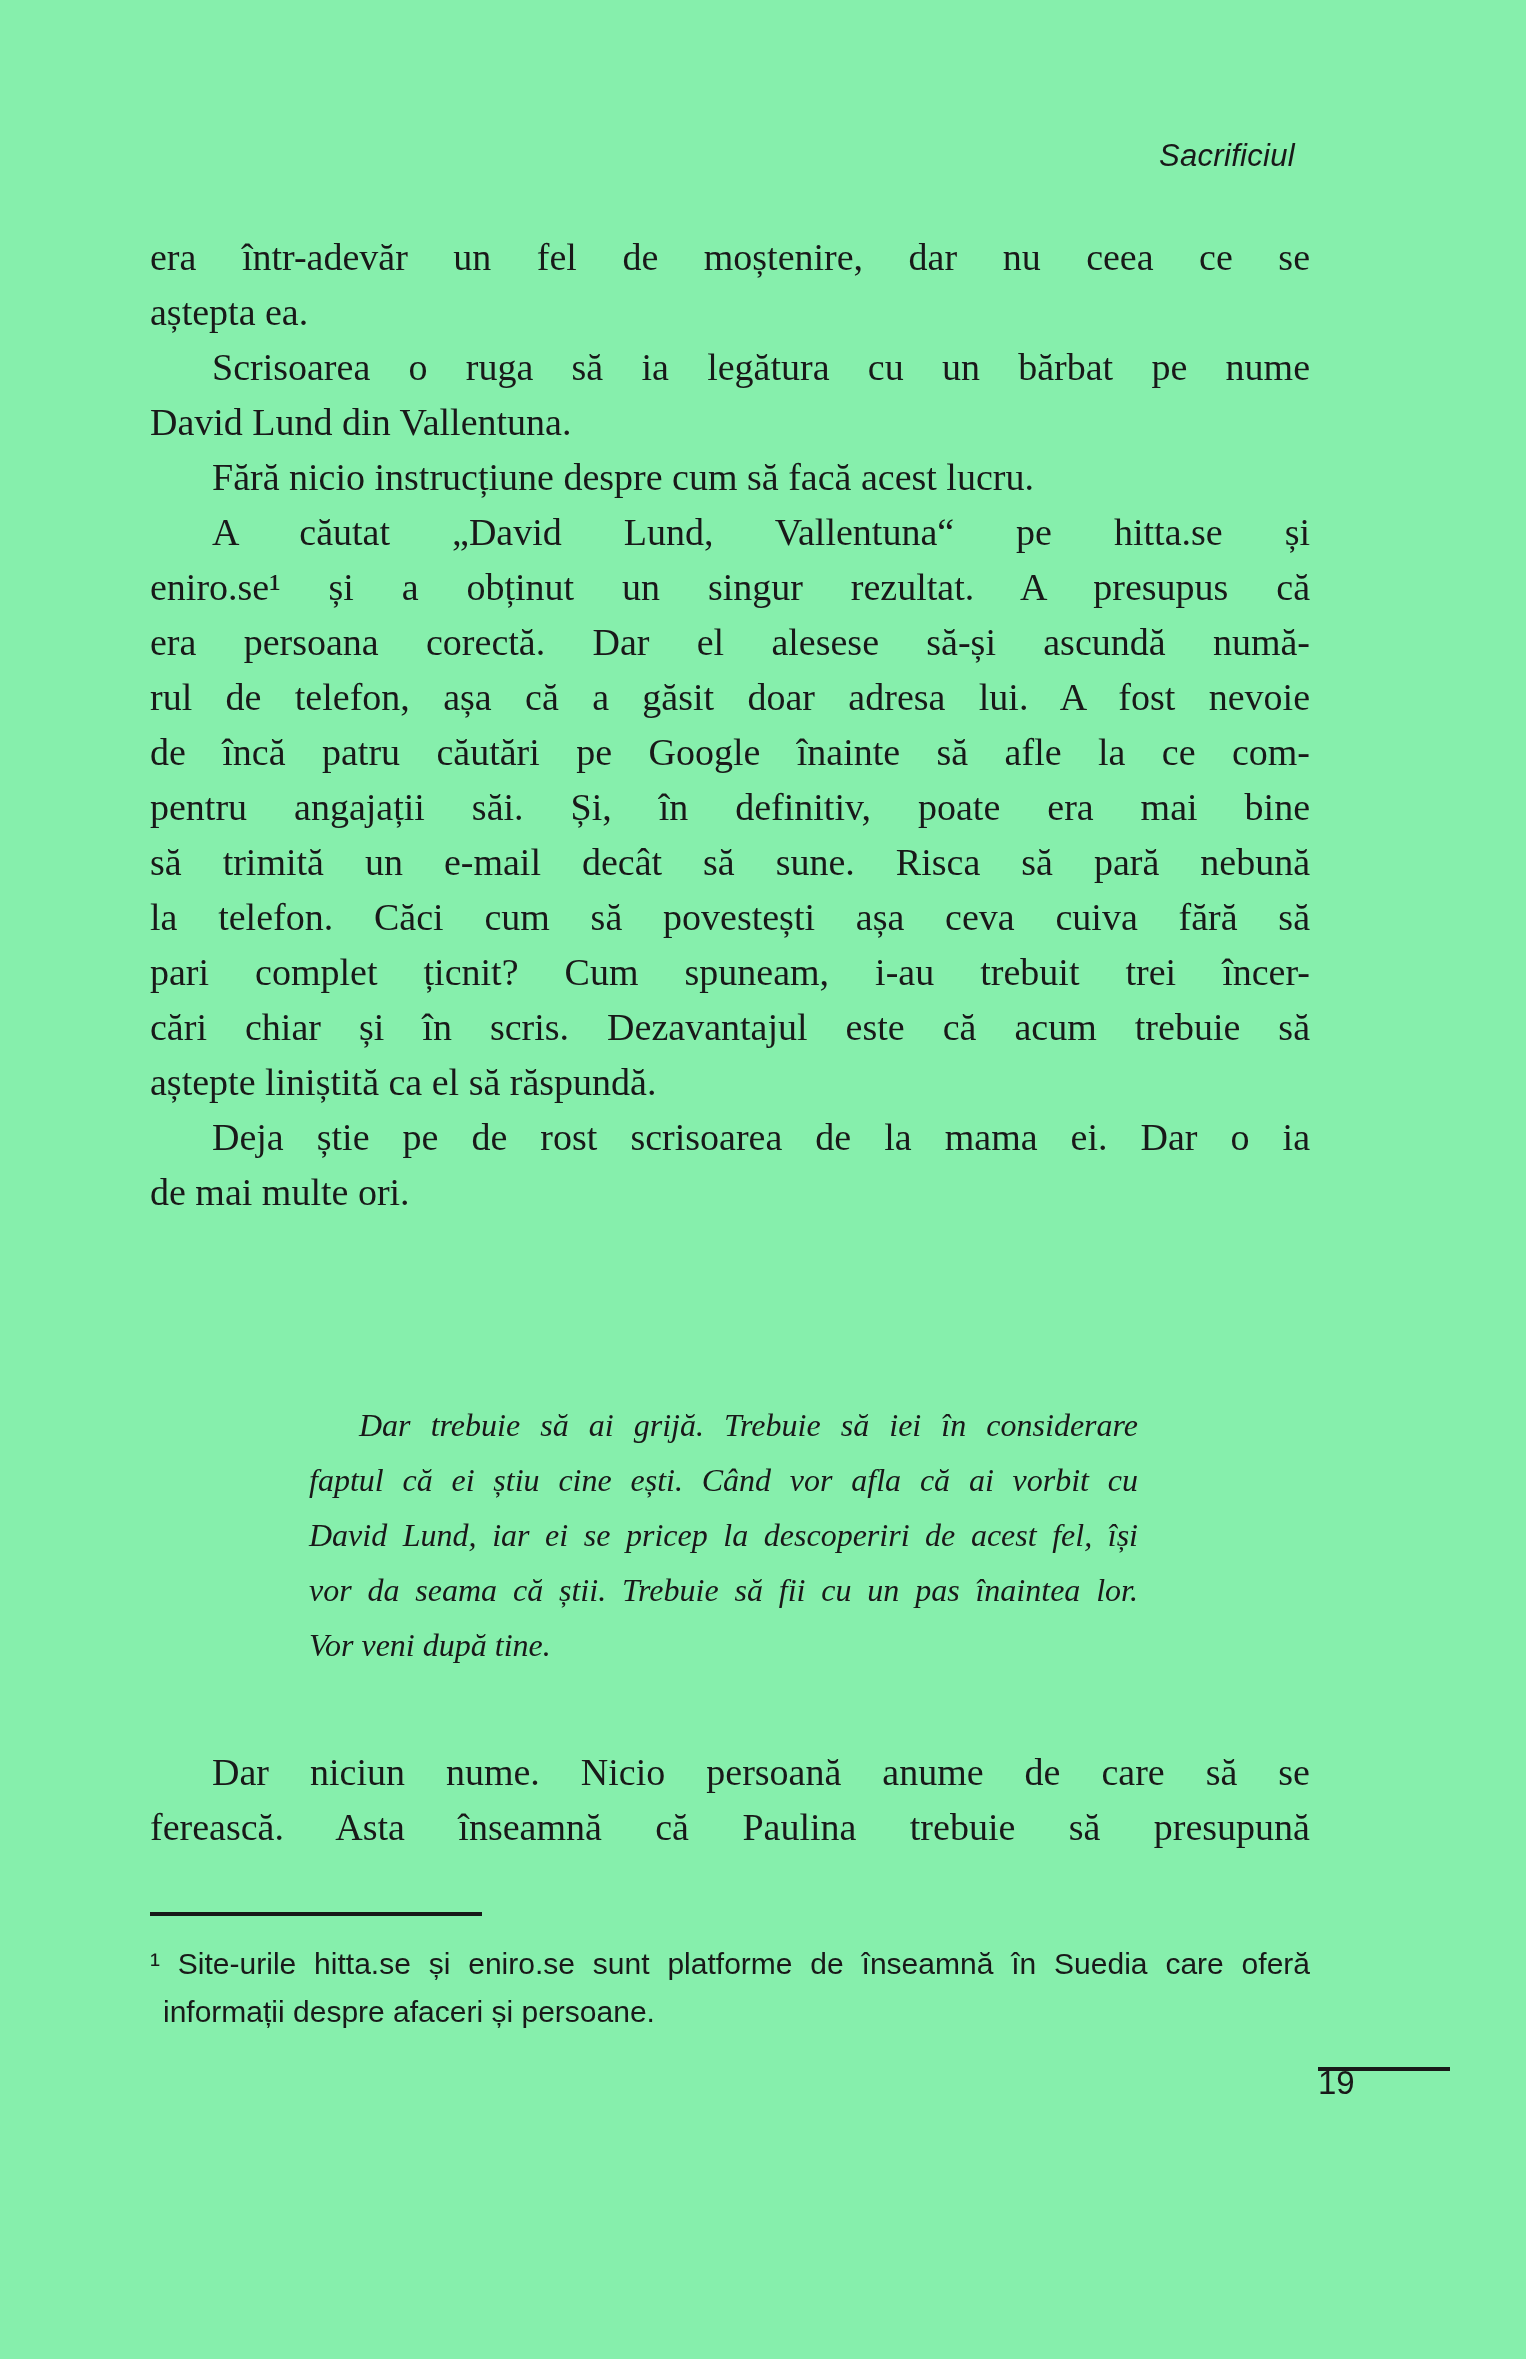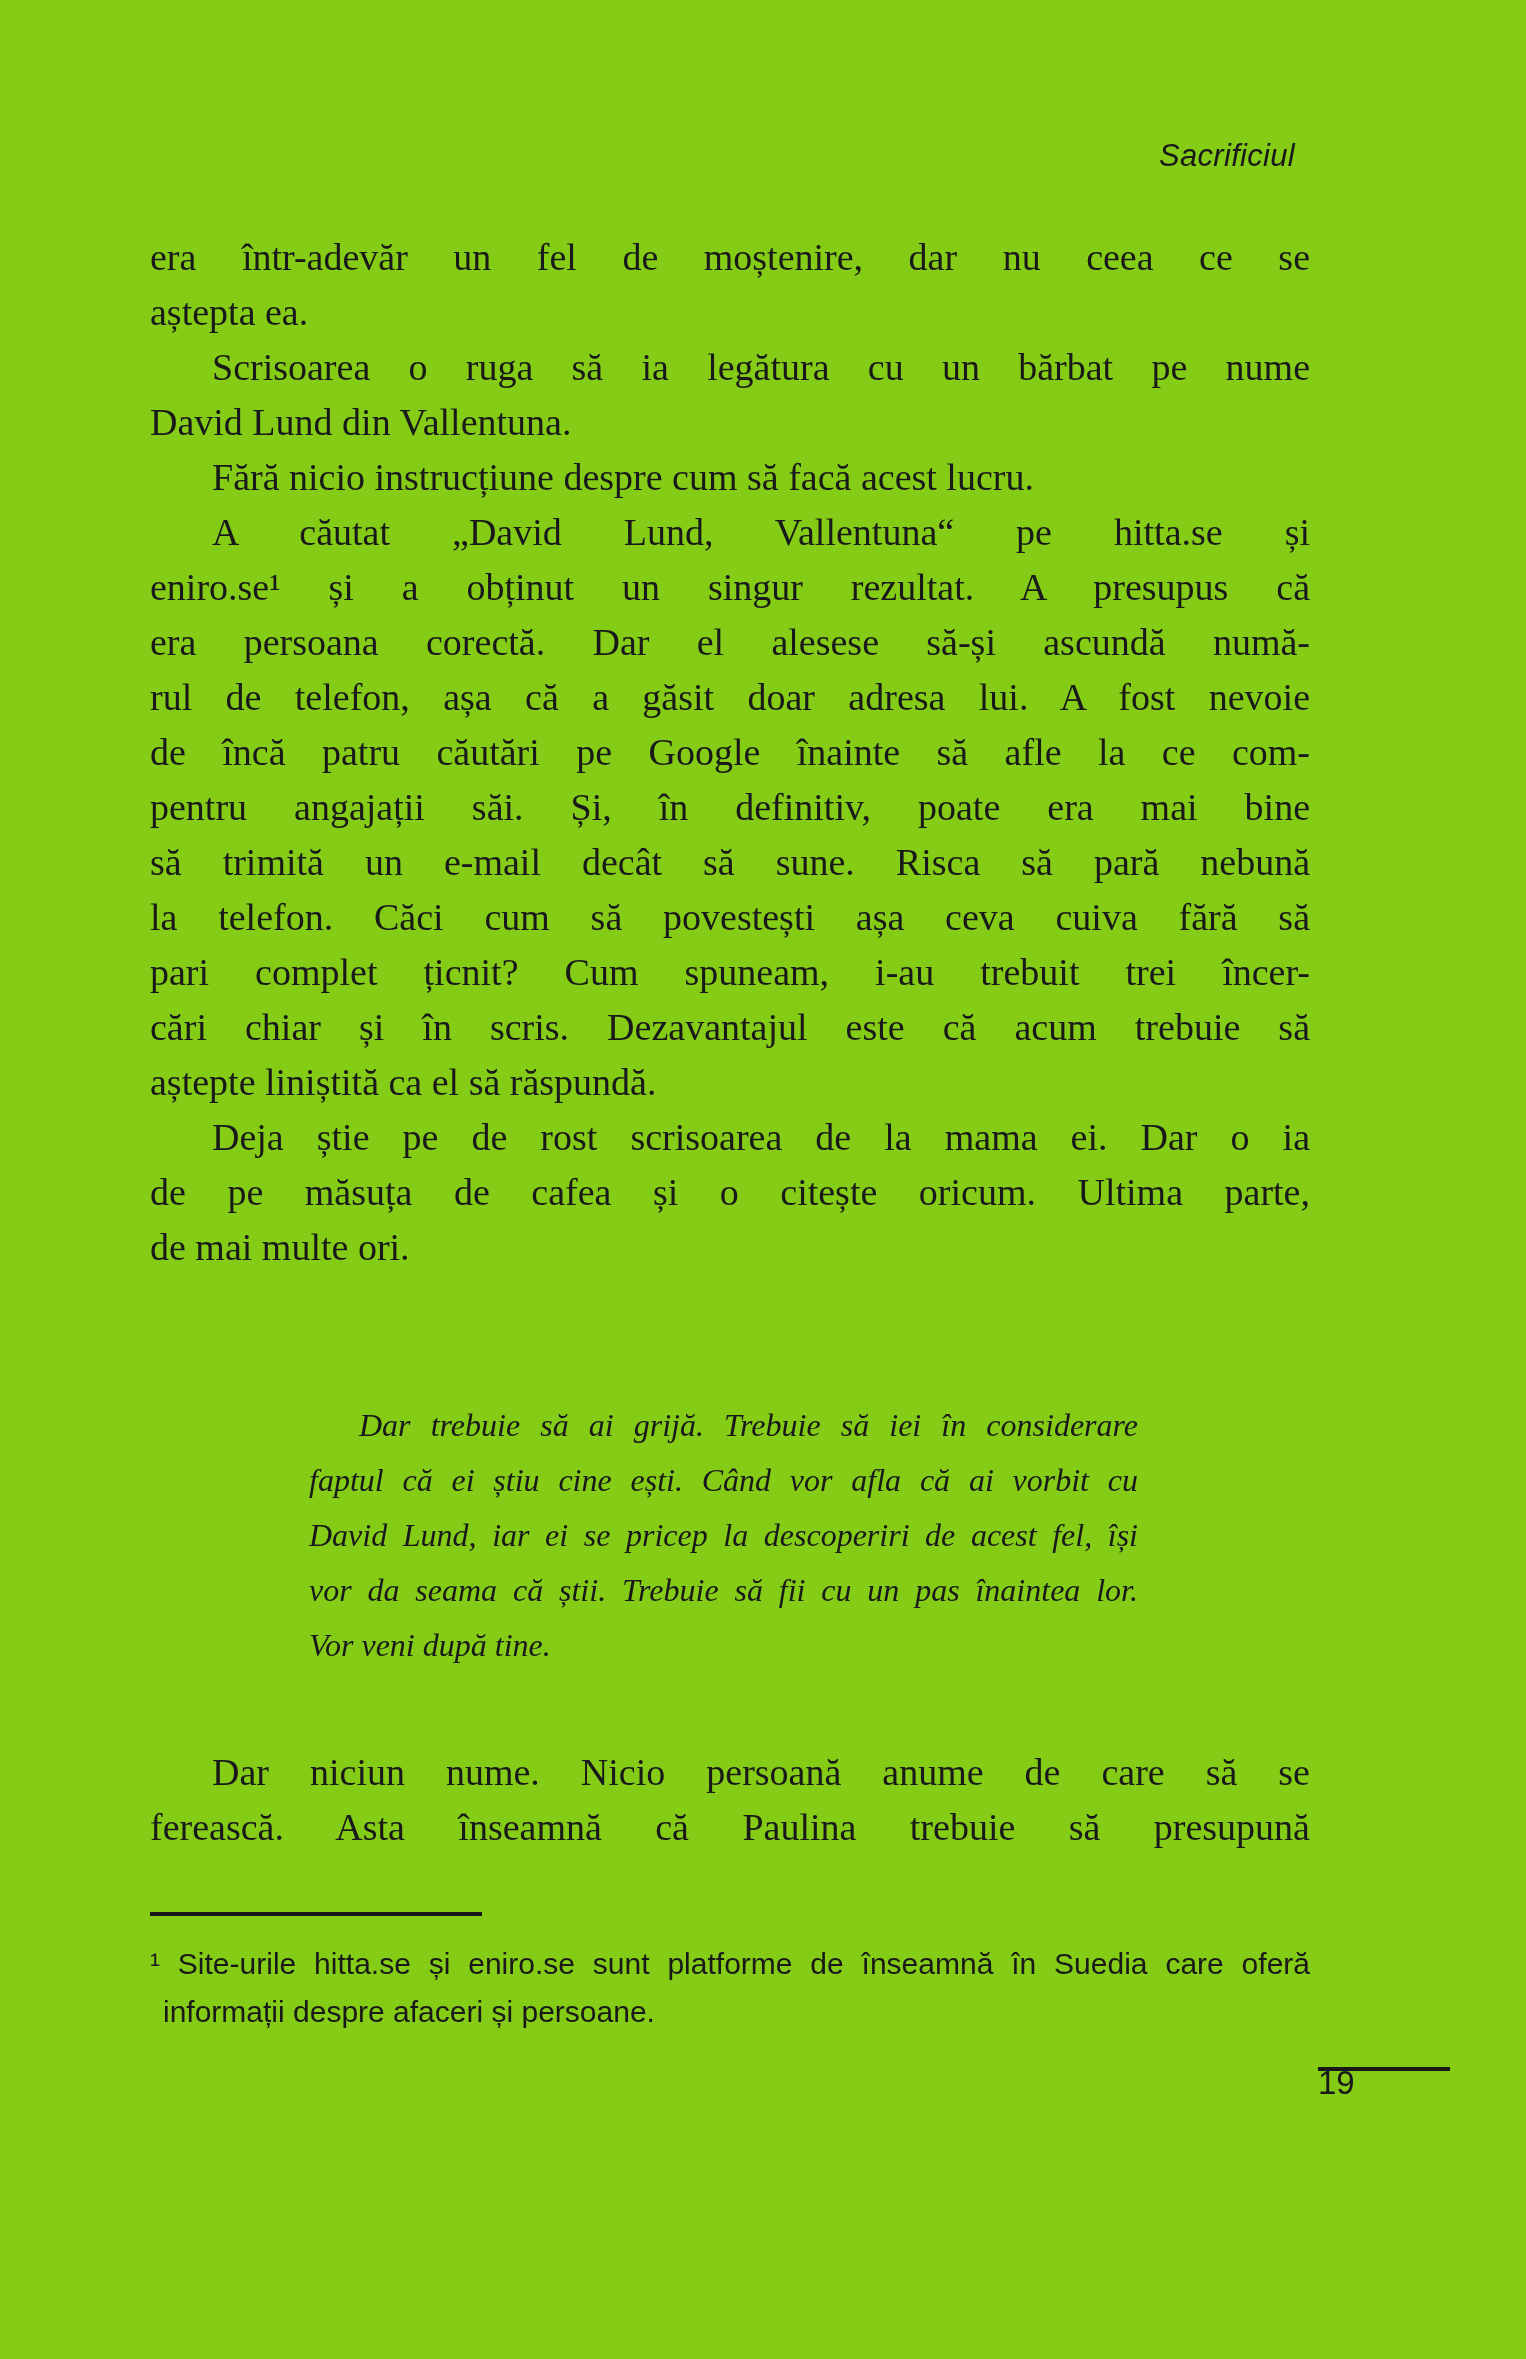--- a/index.html
+++ b/index.html
@@ -4,21 +4,21 @@
 <style>
   html, body { margin: 0; padding: 0; }
   body {
     width: 1526px; height: 2359px;
     background: #ffffff;
     font-family: "Liberation Serif", serif;
   }
   .page {
     position: relative;
     width: 1526px; height: 2359px;
-    background: #84cc16;
+    background: #86efac;
     color: #191919;
     overflow: hidden;
   }
   .running-header {
     position: absolute;
     top: 138px; left: 150px; width: 1145px;
     text-align: right;
     font-family: "Liberation Sans", sans-serif;
     font-style: italic;
     font-size: 31px;
@@ -107,21 +107,20 @@
     <div class="line">era persoana corectă. Dar el alesese să-și ascundă numă-</div>
     <div class="line">rul de telefon, așa că a găsit doar adresa lui. A fost nevoie</div>
     <div class="line">de încă patru căutări pe Google înainte să afle la ce com-</div>
     <div class="line">pentru angajații săi. Și, în definitiv, poate era mai bine</div>
     <div class="line">să trimită un e-mail decât să sune. Risca să pară nebună</div>
     <div class="line">la telefon. Căci cum să povestești așa ceva cuiva fără să</div>
     <div class="line">pari complet țicnit? Cum spuneam, i-au trebuit trei încer-</div>
     <div class="line">cări chiar și în scris. Dezavantajul este că acum trebuie să</div>
     <div class="line last">aștepte liniștită ca el să răspundă.</div>
     <div class="line indent">Deja știe pe de rost scrisoarea de la mama ei. Dar o ia</div>
-    <div class="line">de pe măsuța de cafea și o citește oricum. Ultima parte,</div>
     <div class="line last">de mai multe ori.</div>
   </div>
 
   <div class="quote">
     <div class="qline indent">Dar trebuie să ai grijă. Trebuie să iei în considerare</div>
     <div class="qline">faptul că ei știu cine ești. Când vor afla că ai vorbit cu</div>
     <div class="qline">David Lund, iar ei se pricep la descoperiri de acest fel, își</div>
     <div class="qline">vor da seama că știi. Trebuie să fii cu un pas înaintea lor.</div>
     <div class="qline last">Vor veni după tine.</div>
   </div>

